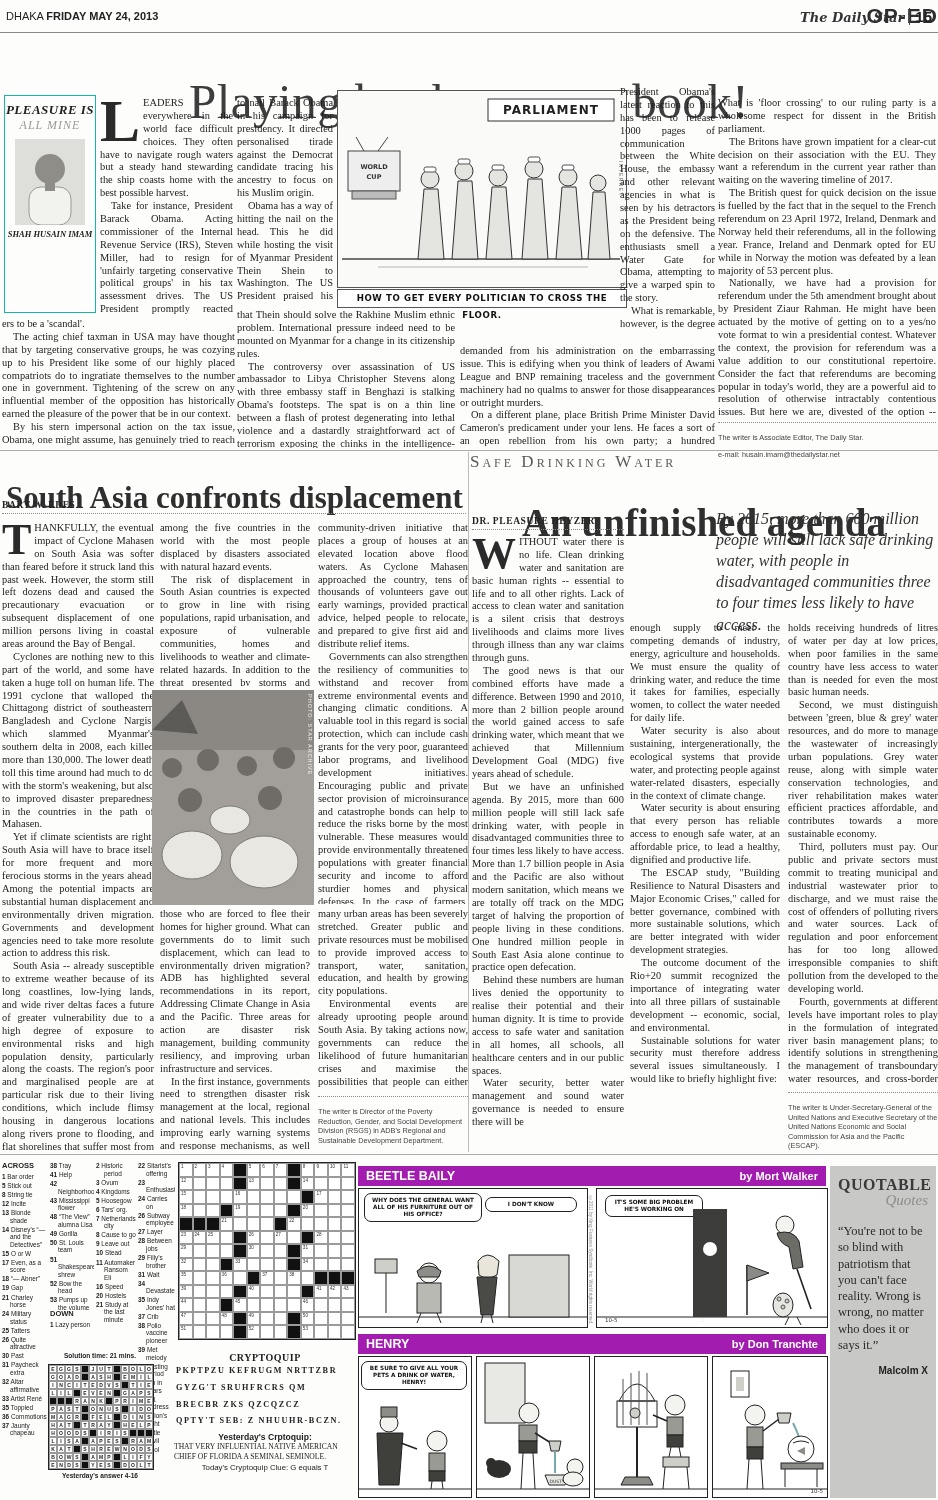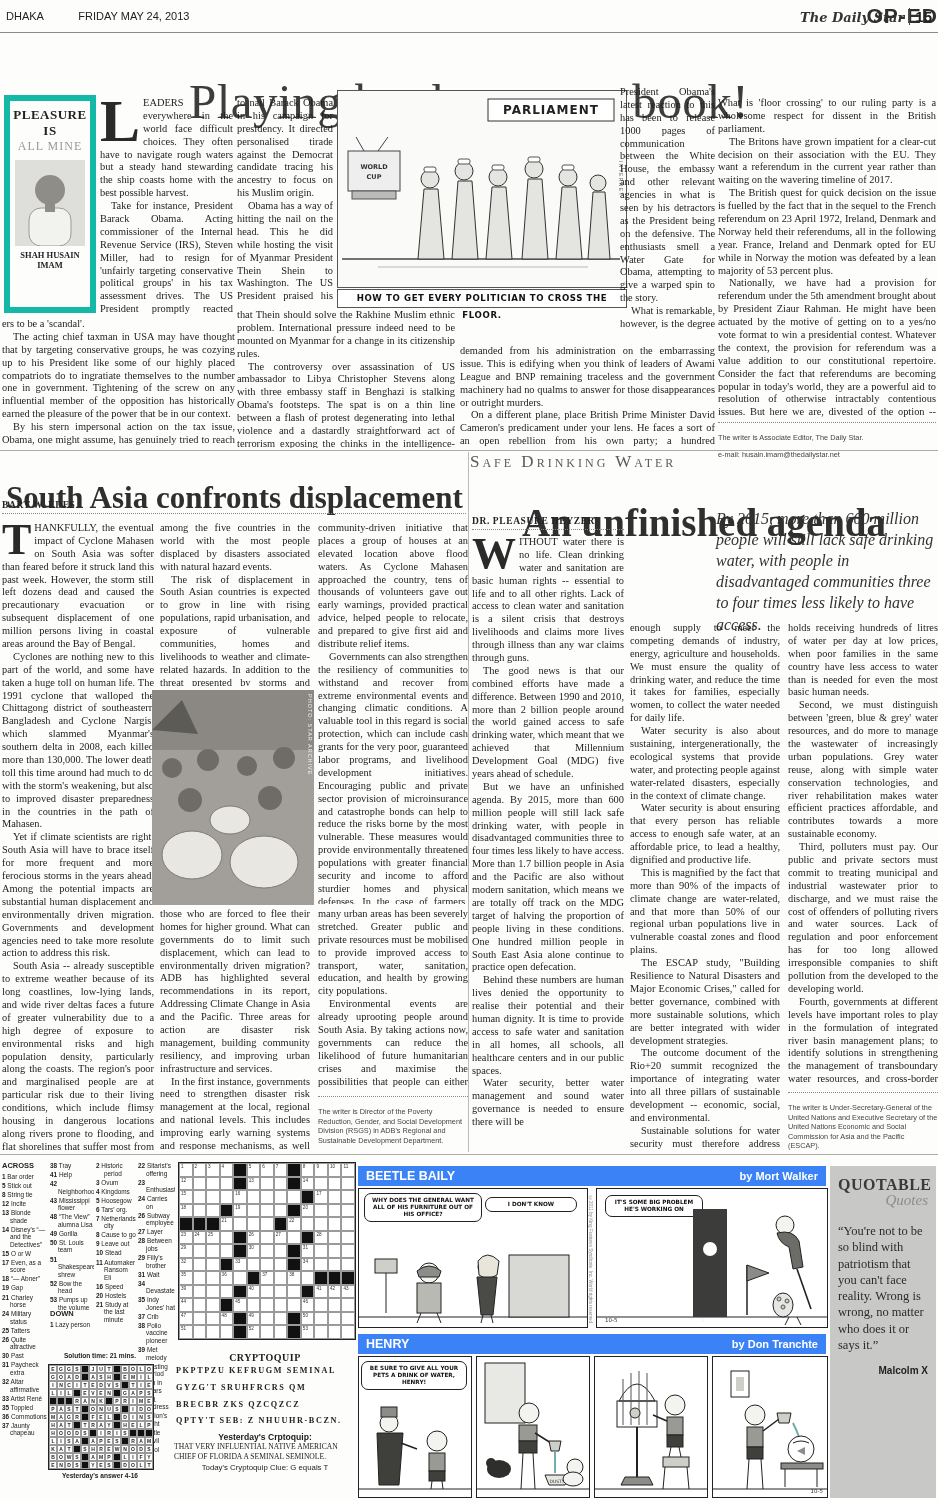--- a/index.html
+++ b/index.html
@@ -1,41 +1,41 @@
 <!DOCTYPE html>
 <html><head>
 <meta charset="utf-8">
 <style>
   html,body{margin:0;padding:0;background:#e8e8e8;}
   #page{position:relative;width:938px;height:1500px;background:#fdfdfc;color:#1b1b1b;
         font-family:"Liberation Serif",serif;overflow:hidden;margin:0 auto;}
   
   .topbar{position:absolute;left:0;top:4px;width:938px;height:28px;}
   .dateline{position:absolute;left:6px;top:6px;font-family:"Liberation Sans",sans-serif;font-size:11px;color:#222;}
-  .dateline b{font-weight:normal;margin-left:32px;}
+  .dateline b{font-weight:bold;}
   .section-title{position:absolute;left:0;right:0;top:0;text-align:right;font-family:"Liberation Sans",sans-serif;
         font-weight:bold;font-size:21px;letter-spacing:1px;color:#2e2e2e;}
   .paper{position:absolute;right:6px;top:4px;font-size:13px;}
   .blackletter{font-family:"DejaVu Serif",serif;font-weight:bold;font-style:italic;color:#333;}
   .pg{font-family:"Liberation Sans",sans-serif;font-weight:bold;font-size:15px;border-left:1px solid #444;
         margin-left:5px;padding-left:5px;color:#222;}
   .hrule{position:absolute;background:#8a8a8a;}
   
   .main-headline{position:absolute;left:0;top:40px;width:938px;text-align:center;font-size:49px;color:#3d3d3d;
         font-weight:normal;letter-spacing:.5px;}
   
   .col{position:absolute;text-align:justify;font-size:10.4px;line-height:1.24;overflow:hidden;color:#1d1d1d;}
   .col p{margin:0;}
   .col p.ind{text-indent:11px;}
   .drop{float:left;font-weight:bold;color:#2a2a2a;padding-right:3px;}
   .dc-lg .drop{font-size:60px;line-height:48px;}
   .dc-md .drop{font-size:44px;line-height:36px;}
   
-  .pbox{position:absolute;left:4px;top:95px;width:92px;height:218px;border:6px solid #14b8a6;text-align:center;
-        padding-top:6px;box-sizing:border-box;}
+  .pbox{position:absolute;left:4px;top:95px;width:92px;height:218px;border:1px solid #14b8a6;text-align:center;
+        padding-top:6px;box-sizing:border-box;font-style:italic;}
   .pbox .t1{font-size:13px;font-weight:bold;letter-spacing:.5px;color:#222;}
   .pbox .t2{font-size:12px;letter-spacing:1px;color:#9a9a9a;}
   .pbox .name{font-size:8.5px;font-weight:bold;margin-top:4px;line-height:1.2;color:#222;}
   .portrait{width:70px;height:86px;margin:6px auto 0;background:#d9d9d6;display:block;}
   
   .cartoon{position:absolute;left:337px;top:90px;width:288px;height:196px;border:1px solid #555;background:#fafaf8;}
   .cartoon-caption{position:absolute;left:337px;top:289px;width:288px;height:17px;border:1px solid #555;
         font-family:"DejaVu Sans",sans-serif;font-weight:bold;font-size:8.6px;letter-spacing:.6px;
         text-align:center;line-height:17px;background:#fff;color:#111;}
   .cartoon-credit{position:absolute;right:2px;bottom:2px;font-family:"Liberation Sans",sans-serif;
@@ -71,21 +71,21 @@
   .sol-time,.sol-caption{position:absolute;font-family:"Liberation Sans",sans-serif;font-weight:bold;
         font-size:6.6px;text-align:center;color:#222;}
   .crypto{position:absolute;left:174px;top:1352px;width:182px;height:146px;text-align:center;}
   .crypto .ct{font-weight:bold;font-size:10px;letter-spacing:.5px;}
   .cipher{font-size:8.2px;font-weight:bold;letter-spacing:1.6px;line-height:2.05;color:#222;text-align:left;
         padding-left:2px;}
   .crypto .yl{font-family:"Liberation Sans",sans-serif;font-weight:bold;font-size:8.6px;margin-top:2px;}
   .crypto .yt{font-variant:small-caps;font-size:7.6px;text-align:left;line-height:1.25;color:#222;}
   .crypto .cl{font-family:"Liberation Sans",sans-serif;font-size:7.8px;margin-top:2px;}
   
-  .strip-bar{position:absolute;height:20px;background:#3b82f6;color:#fff;font-family:"Liberation Sans",sans-serif;
+  .strip-bar{position:absolute;height:20px;background:#a21caf;color:#fff;font-family:"Liberation Sans",sans-serif;
         font-weight:bold;font-size:12.5px;line-height:20px;padding:0 8px;box-sizing:border-box;}
   .strip-bar .by{float:right;font-size:11px;}
   .panel{position:absolute;border:1.5px solid #222;background:#fff;overflow:hidden;}
   .bubble{position:absolute;border:1px solid #222;background:#fff;border-radius:7px;
         font-family:"DejaVu Sans",sans-serif;font-weight:bold;font-size:5.7px;line-height:1.25;
         padding:3px 4px;text-align:center;color:#111;}
   .comic-date{position:absolute;font-family:"DejaVu Sans",sans-serif;font-size:5.5px;color:#333;}
   .strip-copy{position:absolute;writing-mode:vertical-rl;font-family:"Liberation Sans",sans-serif;
         font-size:4.6px;color:#888;}
   
@@ -271,21 +271,20 @@
       <p><span class="drop">W</span>ITHOUT water there is no life. Clean drinking water and sanitation are basic human rights -- essential to life and to all other rights. Lack of access to clean water and sanitation is a silent crisis that destroys livelihoods and claims more lives through illness than any war claims through guns.</p>
       <p class="ind">The good news is that our combined efforts have made a difference. Between 1990 and 2010, more than 2 billion people around the world gained access to safe drinking water, which meant that we achieved that Millennium Development Goal (MDG) five years ahead of schedule.</p>
       <p class="ind">But we have an unfinished agenda. By 2015, more than 600 million people will still lack safe drinking water, with people in disadvantaged communities three to four times less likely to have access. More than 1.7 billion people in Asia and the Pacific are also without modern sanitation, which means we are totally off track on the MDG target of halving the proportion of people living in these conditions. One hundred million people in South East Asia alone continue to practice open defecation.</p>
       <p class="ind">Behind these numbers are human lives denied the opportunity to realise their potential and their human dignity. It is time to provide access to safe water and sanitation in all homes, all schools, all healthcare centers and in our public spaces.</p>
       <p class="ind">Water security, better water management and sound water governance is needed to ensure there will be</p>
     </div>
   <div class="col" style="left:630px;top:622px;width:150px;height:528px;">
       <p>enough supply to meet the competing demands of industry, energy, agriculture and households. We must ensure the quality of drinking water, and reduce the time it takes for families, especially women, to collect the water needed for daily life.</p>
       <p class="ind">Water security is also about sustaining, intergenerationally, the ecological systems that provide water, and protecting people against water-related disasters, especially in the context of climate change.</p>
       <p class="ind">Water security is about ensuring that every person has reliable access to enough safe water, at an affordable price, to lead a healthy, dignified and productive life.</p>
-      <p class="ind">This is magnified by the fact that more than 90% of the impacts of climate change are water-related, and that more than 50% of our regional urban populations live in vulnerable coastal zones and flood plains.</p>
       <p class="ind">The ESCAP study, "Building Resilience to Natural Disasters and Major Economic Crises," called for better governance, combined with more sustainable solutions, which are better integrated with wider development strategies.</p>
       <p class="ind">The outcome document of the Rio+20 summit recognized the importance of integrating water into all three pillars of sustainable development -- economic, social, and environmental.</p>
       <p class="ind">Sustainable solutions for water security must therefore address several issues simultaneously. I would like to briefly highlight five:</p>
     </div>
   <div class="col" style="left:788px;top:622px;width:150px;height:466px;">
       <p>holds receiving hundreds of litres of water per day at low prices, when poor families in the same country have less access to water than is needed for even the most basic human needs.</p>
       <p class="ind">Second, we must distinguish between 'green, blue &amp; grey' water resources, and do more to manage the wastewater of increasingly urban populations. Grey water reuse, along with simple water conservation technologies, and river rehabilitation makes water efficient practices affordable, and contributes towards a more sustainable economy.</p>
       <p class="ind">Third, polluters must pay. Our public and private sectors must commit to treating municipal and industrial wastewater prior to discharge, and we must raise the cost of offenders of polluting rivers and water sources. Lack of regulation and poor enforcement has for too long allowed irresponsible companies to shift pollution from the developed to the developing world.</p>
       <p class="ind">Fourth, governments at different levels have important roles to play in the formulation of integrated river basin management plans; to identify solutions in strengthening the management of transboundary water resources, and cross-border river basin ecosystems.</p>
     </div>
@@ -1112,21 +1111,21 @@
         <span>53</span>
       </div>
       <div class="cw-cell"></div>
       <div class="cw-cell"></div>
       <div class="cw-cell"></div>
     </div>
 
   <div class="crypto">
     <div class="ct">CRYPTOQUIP</div>
     <div class="cipher" id="cipher-lines">
-        <div>PKPTPZU KEFRUGM SEMINAL</div>
+        <div>PKPTPZU KEFRUGM NRTTZBR</div>
         <div>GYZG'T SRUHFRCRS QM</div>
         <div>BRECBR ZKS QZCQZCZ</div>
         <div>QPTY'T SEB: Z NHUUHR-BCZN.</div>
       </div>
     <div class="yl">Yesterday's Crptoquip:</div>
     <div class="yt">THAT VERY INFLUENTIAL NATIVE AMERICAN CHIEF OF FLORIDA A SEMINAL SEMINOLE.</div>
     <div class="cl">Today's Cryptoquip Clue: G equals T</div>
   </div>
 
   <div class="strip-bar" style="left:358px;top:1166px;width:468px;">

